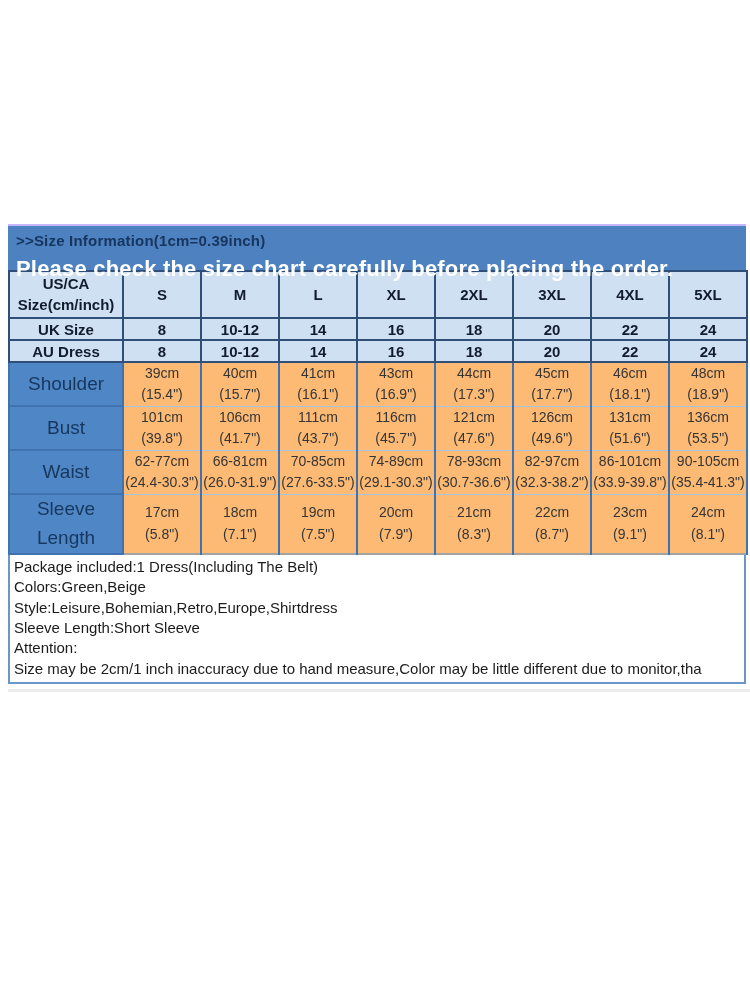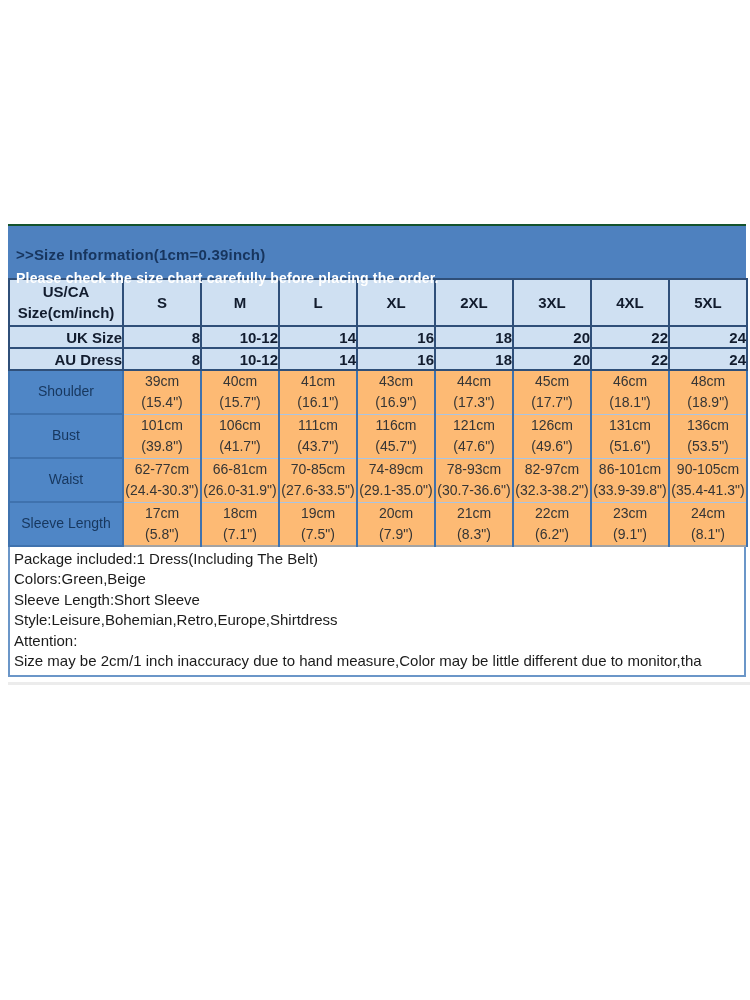--- a/index.html
+++ b/index.html
@@ -1,43 +1,43 @@
 <!DOCTYPE html>
 <html><head>
 <meta charset="utf-8">
 <style>
   html,body{margin:0;padding:0;background:#ffffff;}
   .page{position:relative;width:750px;height:1000px;background:#ffffff;overflow:hidden;
         font-family:"Liberation Sans",sans-serif;}
   .sheet{position:absolute;top:224px;left:8px;width:738px;}
 
   
-  .banner{background:#4e81bf;border-top:2px solid #14532d;height:54px;
-          padding:20px 0 0 8px;box-sizing:border-box;}
+  .banner{background:#4e81bf;border-top:2px solid #c4b5fd;height:46px;
+          padding:6px 0 0 8px;box-sizing:border-box;}
   .banner .title{font-size:15px;font-weight:bold;color:#17355e;letter-spacing:.2px;}
-  .banner .note{font-size:14px;font-weight:bold;color:#ffffff;margin-top:7px;letter-spacing:.2px;}
+  .banner .note{font-size:22px;font-weight:bold;color:#ffffff;margin-top:7px;letter-spacing:.2px;}
 
   
   table.size{border-collapse:collapse;table-layout:fixed;width:738px;
              border:2px solid #a3a3a3;}
   table.size td{text-align:center;vertical-align:middle;padding:0;}
   col.lbl{width:114px;}
   col.sz{width:78px;}
 
   tr.hdr td{background:#cfe0f2;border:2px solid #2f4f79;color:#121c2e;
             font-weight:bold;font-size:15px;}
   tr.hdr.main td{height:45px;}
-  tr.hdr.slim td{height:20px;text-align:right;}
+  tr.hdr.slim td{height:20px;}
   td.corner{white-space:pre-line;line-height:1.35;font-size:15px;}
 
   tr.meas td{border-left:2px solid #3f72ae;border-right:2px solid #3f72ae;
              border-top:1px solid #a9c4e2;border-bottom:1px solid #a9c4e2;
              background:#fdba74;color:#353535;font-size:14px;
              white-space:pre-line;line-height:1.52;height:42px;}
-  tr.meas td.rowlbl{background:#4f86c6;color:#17375e;font-size:14px;
+  tr.meas td.rowlbl{background:#4f86c6;color:#17375e;font-size:19px;
                     border:2px solid #3f72ae;white-space:normal;}
 
   
   .details{border:2px solid #6b96c8;border-top:none;background:#ffffff;
            padding:2px 4px 3px 4px;color:#1b1b1b;font-size:15px;line-height:20.4px;}
   .divider{height:3px;background:#ececec;margin-top:5px;width:742px;}
 </style>
 </head>
 <body>
 
@@ -137,21 +137,21 @@
         </tr>
         <tr class="meas">
           <td class="rowlbl">Waist</td>
           <td>62-77cm
 (24.4-30.3")</td>
           <td>66-81cm
 (26.0-31.9")</td>
           <td>70-85cm
 (27.6-33.5")</td>
           <td>74-89cm
-(29.1-35.0")</td>
+(29.1-30.3")</td>
           <td>78-93cm
 (30.7-36.6")</td>
           <td>82-97cm
 (32.3-38.2")</td>
           <td>86-101cm
 (33.9-39.8")</td>
           <td>90-105cm
 (35.4-41.3")</td>
         </tr>
         <tr class="meas">
@@ -160,33 +160,33 @@
 (5.8")</td>
           <td>18cm
 (7.1")</td>
           <td>19cm
 (7.5")</td>
           <td>20cm
 (7.9")</td>
           <td>21cm
 (8.3")</td>
           <td>22cm
-(6.2")</td>
+(8.7")</td>
           <td>23cm
 (9.1")</td>
           <td>24cm
 (8.1")</td>
         </tr>
       </tbody>
     </table>
 
     <div class="details">
       <div>Package included:1 Dress(Including The Belt)</div>
       <div>Colors:Green,Beige</div>
+      <div>Style:Leisure,Bohemian,Retro,Europe,Shirtdress</div>
       <div>Sleeve Length:Short Sleeve</div>
-      <div>Style:Leisure,Bohemian,Retro,Europe,Shirtdress</div>
       <div>Attention:</div>
       <div>Size may be 2cm/1 inch inaccuracy due to hand measure,Color may be little different due to monitor,tha</div>
     </div>
 
     <div class="divider"></div>
   </div>
 </div>
 
 </body></html>

